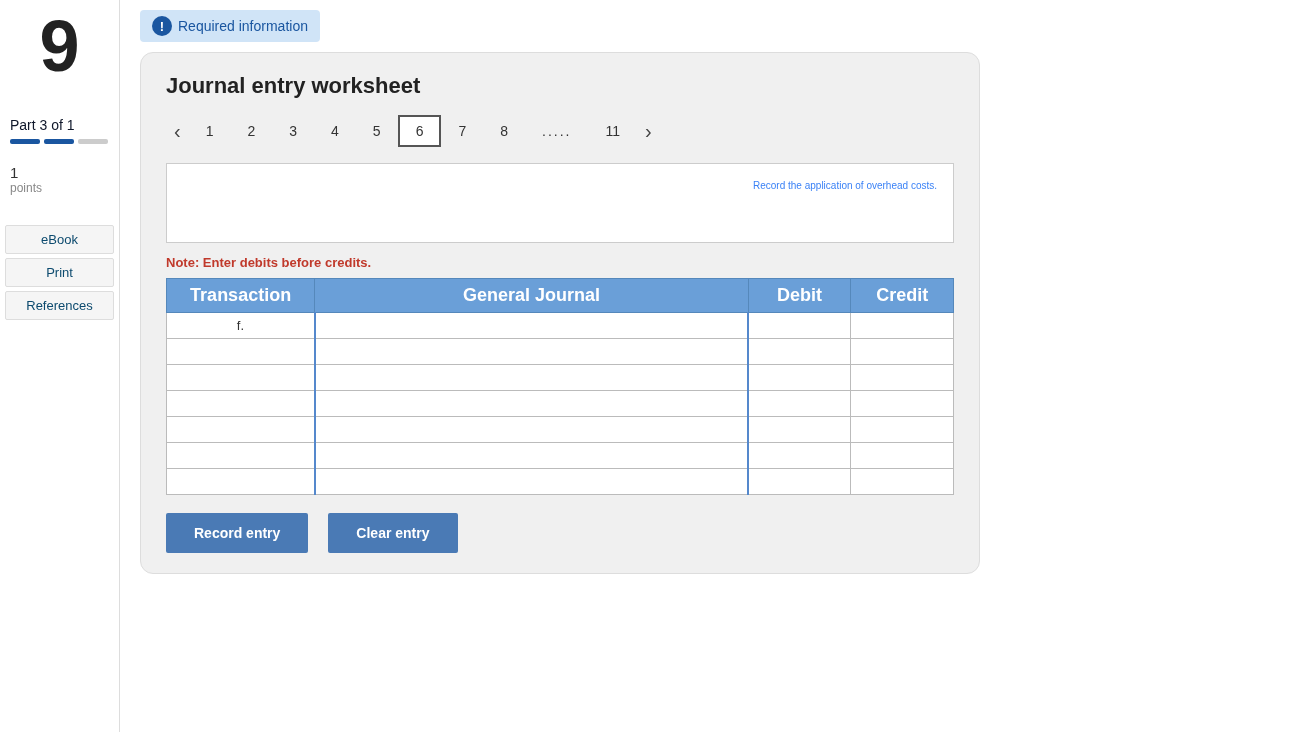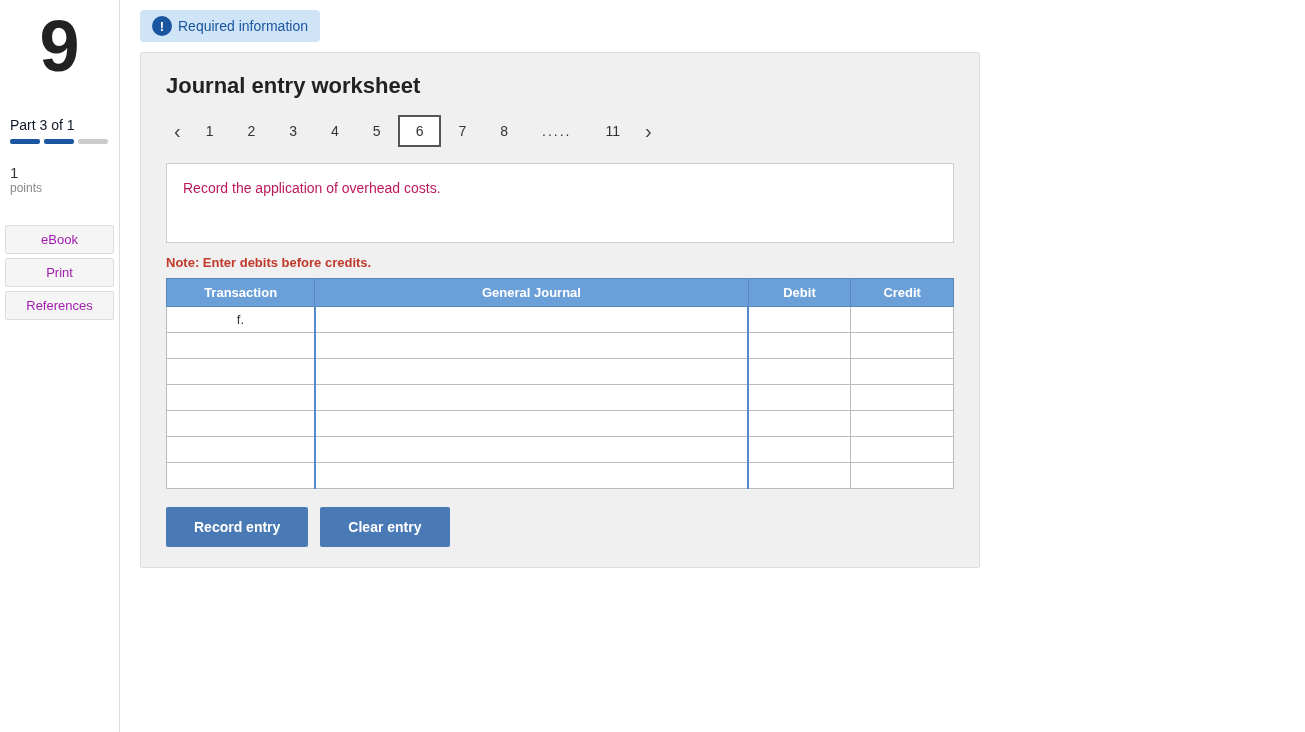--- a/index.html
+++ b/index.html
@@ -79,21 +79,21 @@
       width: 100%;
       display: flex;
       flex-direction: column;
       gap: 4px;
     }
     .sidebar-btn {
       background: #f5f5f5;
       border: 1px solid #ddd;
       padding: 6px 20px;
       font-size: 13px;
-      color: #a21caf;
+      color: #0c4a6e;
       cursor: pointer;
       text-align: center;
       border-radius: 2px;
     }
     
     .main-content {
       flex: 1;
       padding: 10px 20px;
       background: #fff;
     }
@@ -122,21 +122,21 @@
     }
     .required-text {
       color: #1a56a0;
       font-size: 14px;
     }
     
     .worksheet-container {
       background: #f0f0f0;
       border: 1px solid #ddd;
       padding: 20px 25px;
-      border-radius: 2px;
+      border-radius: 13px;
       max-width: 840px;
     }
     .worksheet-title {
       font-size: 22px;
       font-weight: bold;
       color: #222;
       margin-bottom: 16px;
     }
     
     .tab-nav {
@@ -173,22 +173,23 @@
     }
     
     .instruction-box {
       background: #fff;
       border: 1px solid #ccc;
       padding: 16px;
       margin-bottom: 12px;
       min-height: 80px;
     }
     .instruction-text {
-      font-size: 14px;
-      color: #be185d;
+      font-size: 10px;
+      color: #3b82f6;
+      text-align: right;
     }
     
     .note-text {
       font-size: 13px;
       color: #333;
       margin-bottom: 8px;
     }
     .note-text span {
       color: #c0392b;
       font-weight: bold;
@@ -197,21 +198,21 @@
     .journal-table {
       width: 100%;
       border-collapse: collapse;
       background: #fff;
     }
     .journal-table th {
       background: #6a9fd8;
       color: #fff;
       padding: 6px 0;
       text-align: center;
-      font-size: 13px;
+      font-size: 18px;
       font-weight: bold;
       border: 1px solid #5588bb;
     }
     .journal-table th.transaction-col {
       width: 130px;
     }
     .journal-table th.general-journal-col {
       width: 380px;
     }
     .journal-table th.debit-col,
@@ -249,21 +250,21 @@
       font-size: 13px;
       background: transparent;
     }
     
     .journal-table td.blue-left {
       border-left: 2px solid #5588cc;
     }
     
     .action-buttons {
       display: flex;
-      gap: 12px;
+      gap: 20px;
       margin-top: 18px;
       align-items: center;
     }
     .action-btn {
       background: #4a7ab5;
       color: #fff;
       border: none;
       padding: 12px 28px;
       font-size: 14px;
       font-weight: bold;

